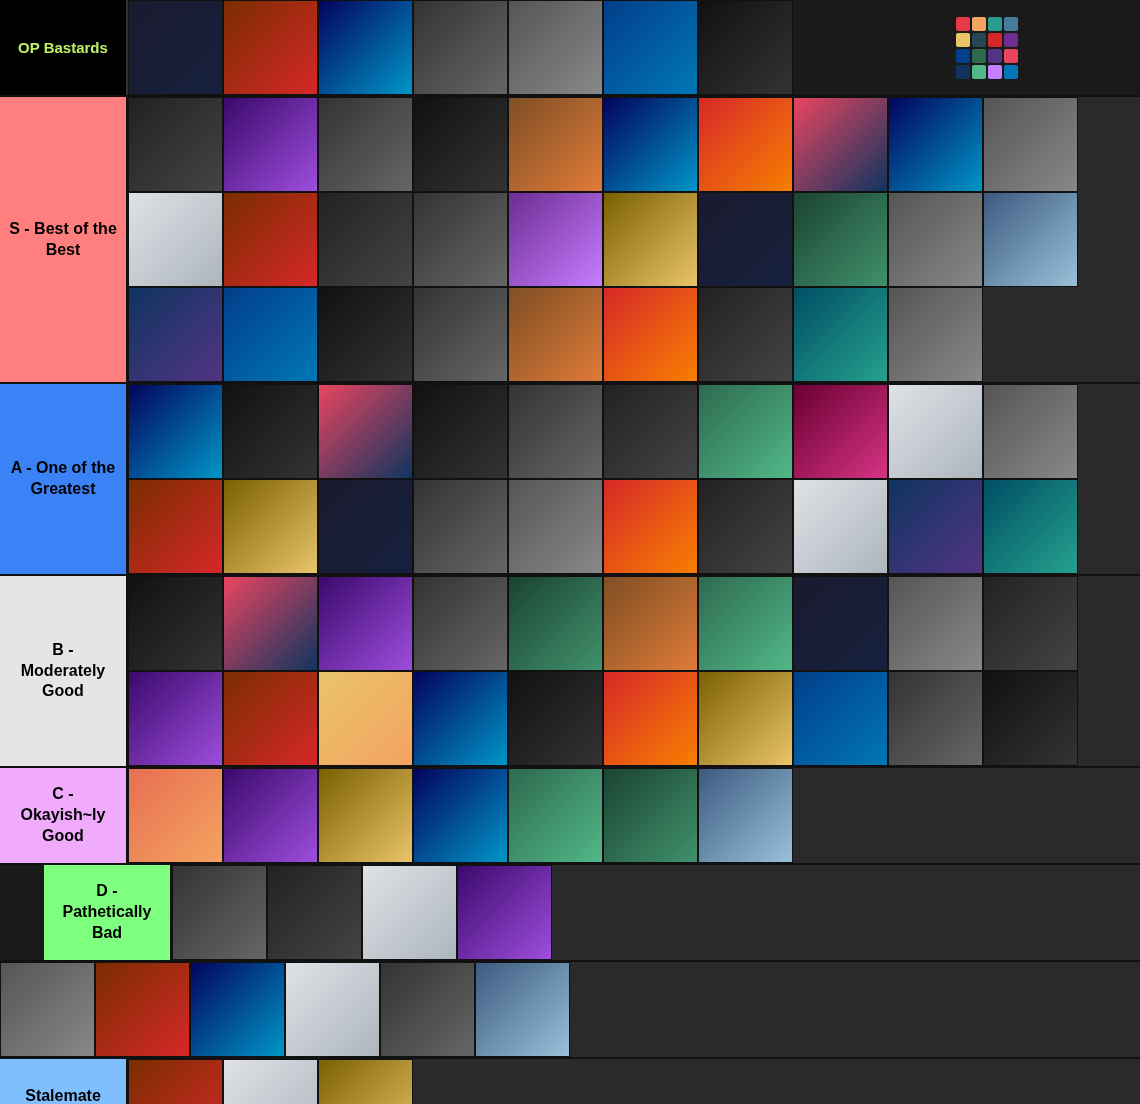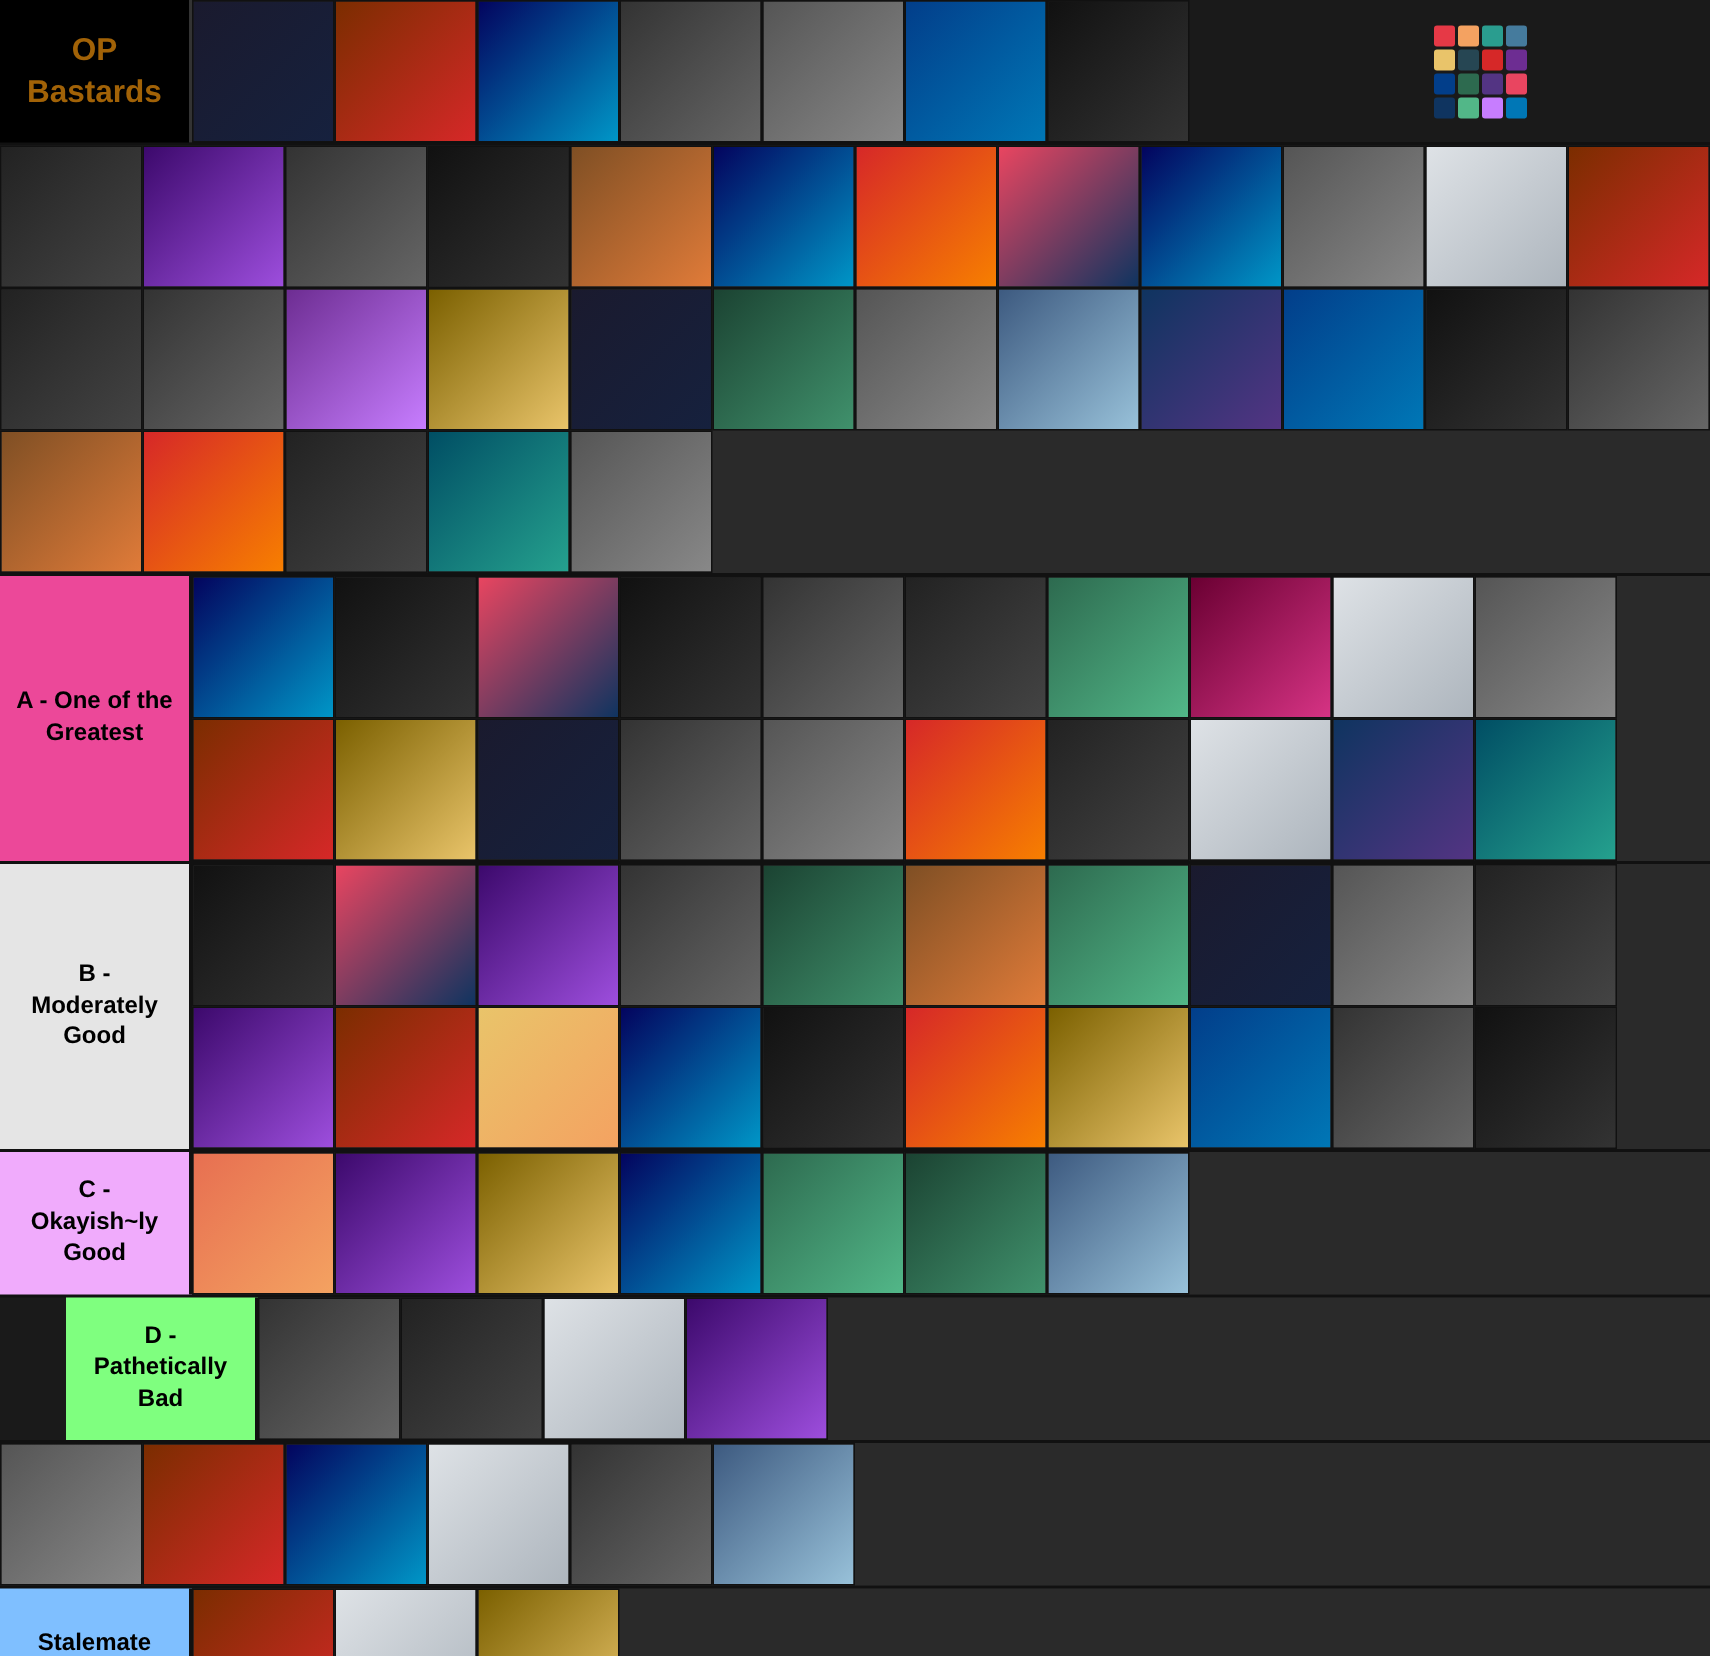--- a/index.html
+++ b/index.html
@@ -59,22 +59,22 @@
       min-height: 95px;
     }
     .header-label {
       width: 128px;
       min-width: 128px;
       display: flex;
       align-items: center;
       justify-content: center;
       text-align: center;
       font-weight: bold;
-      font-size: 21px;
-      color: #a16207;
+      font-size: 15px;
+      color: #bef264;
       padding: 1px;
       border-right: 2px solid #333;
     }
     .header-items {
       display: flex;
       flex-wrap: wrap;
       flex: 1;
       background: #1a1a1a;
       align-items: center;
     }
@@ -180,20 +180,21 @@
             <div class="logo-dot" style="background-color: rgb(15, 52, 96);"></div>
             <div class="logo-dot" style="background-color: rgb(82, 183, 136);"></div>
             <div class="logo-dot" style="background-color: rgb(199, 125, 255);"></div>
             <div class="logo-dot" style="background-color: rgb(0, 119, 182);"></div>
           </div>
       </div>
     </div>
   </div>
 
   <div class="tier-row">
+    <div class="tier-label" style="background-color:#ff7f7f;">S - Best of the Best</div>
     <div class="tier-items">
       <div class="tier-cell">
           <div class="cell-anime cell-mono3"></div>
         </div>
       <div class="tier-cell">
           <div class="cell-anime cell-purple"></div>
         </div>
       <div class="tier-cell">
           <div class="cell-anime cell-mono"></div>
         </div>
@@ -272,21 +273,21 @@
       <div class="tier-cell">
           <div class="cell-anime cell-teal"></div>
         </div>
       <div class="tier-cell">
           <div class="cell-anime cell-mono2"></div>
         </div>
     </div>
   </div>
 
   <div class="tier-row">
-    <div class="tier-label" style="background-color:#ec4899;">A - One of the Greatest</div>
+    <div class="tier-label" style="background-color:#3b82f6;">A - One of the Greatest</div>
     <div class="tier-items">
       <div class="tier-cell">
           <div class="cell-anime cell-blue"></div>
         </div>
       <div class="tier-cell">
           <div class="cell-anime cell-dark"></div>
         </div>
       <div class="tier-cell">
           <div class="cell-anime cell-v3"></div>
         </div>

